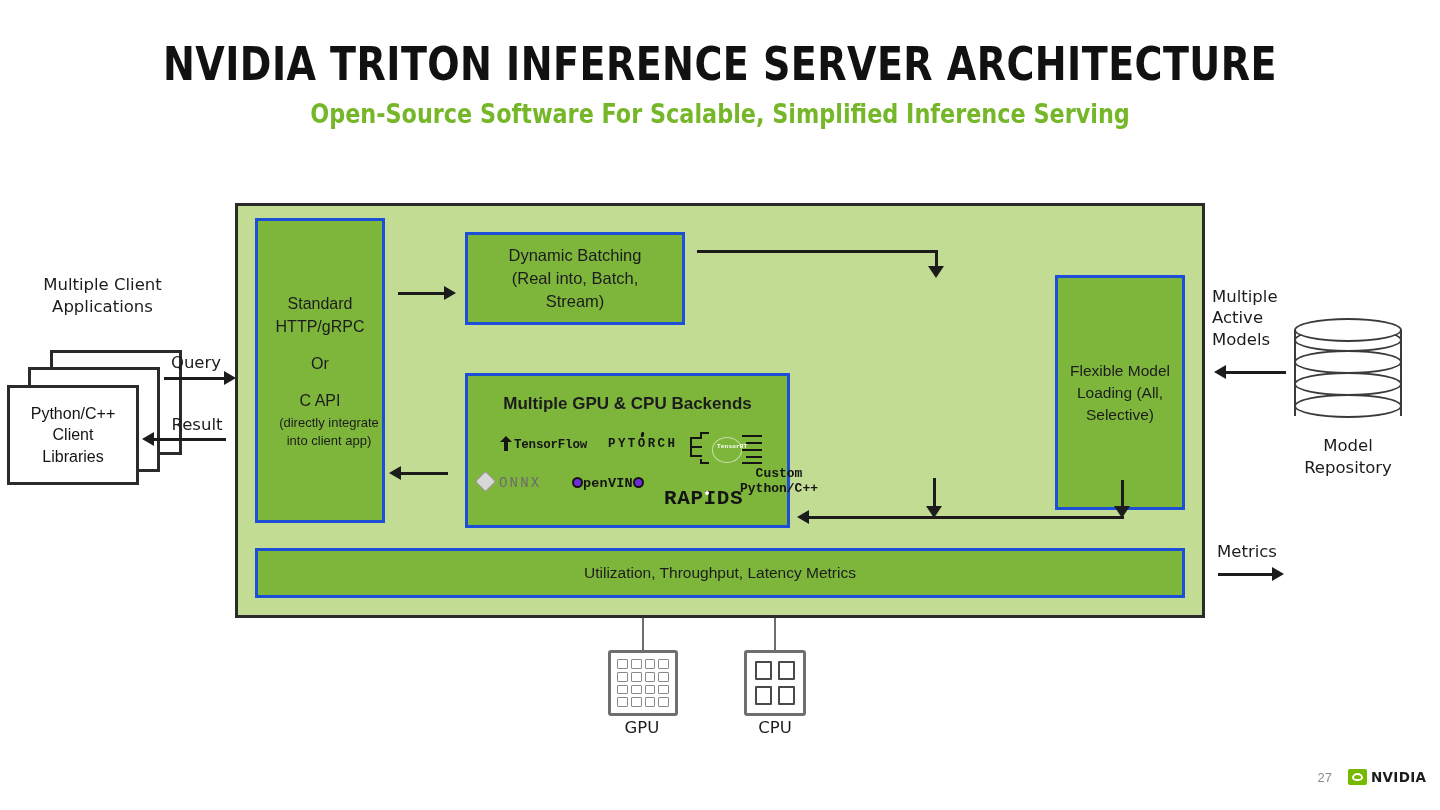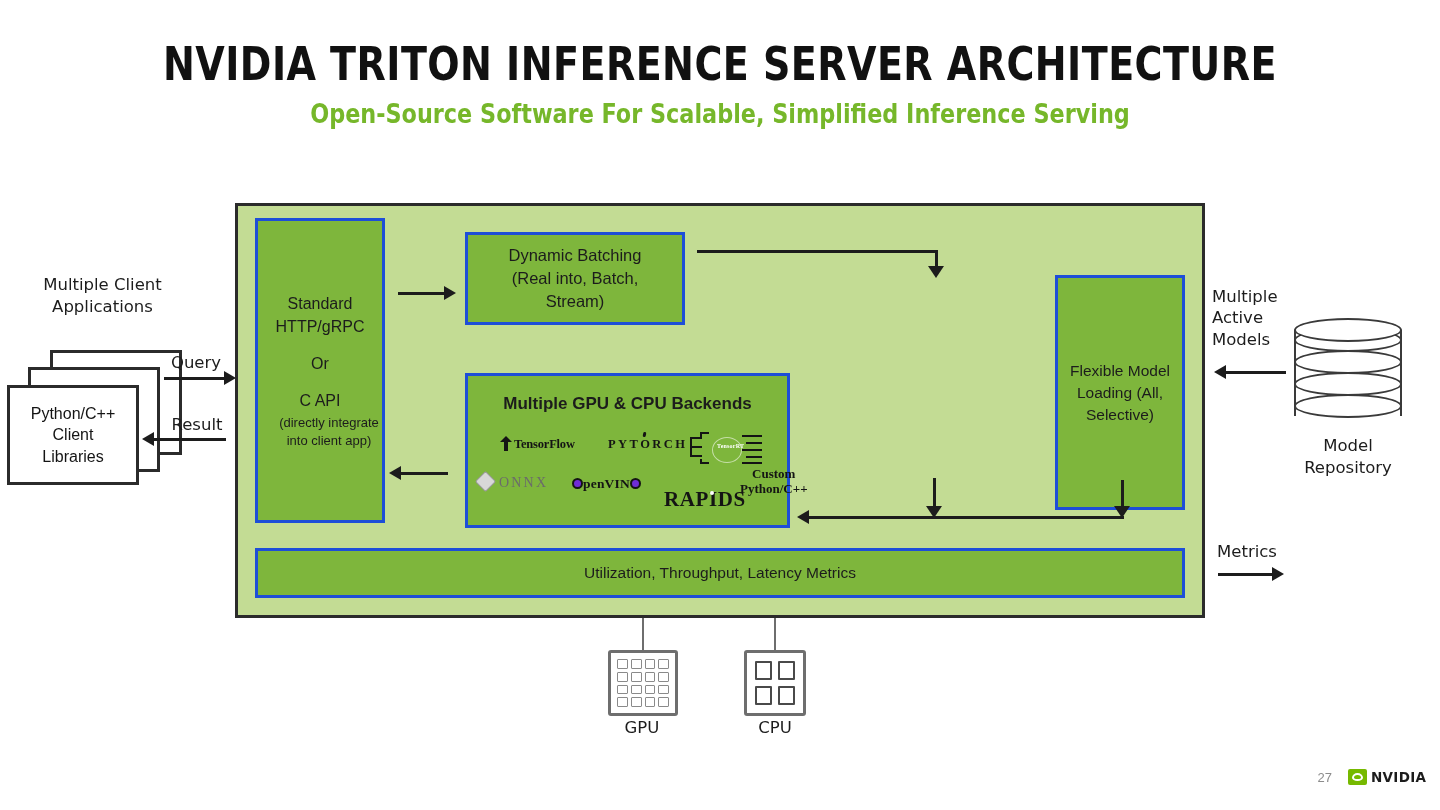--- a/index.html
+++ b/index.html
@@ -56,21 +56,21 @@
   .q-row{position:absolute;left:0;top:83px;width:100%;height:110px;
          display:flex;align-items:center;justify-content:center;gap:0;}
   .q-col{width:38px;height:106px;border:3px solid #1c1c1c;box-sizing:border-box;
          display:flex;flex-direction:column;align-items:center;justify-content:space-evenly;}
   .q-cell{width:22px;height:22px;border:3px solid #1c1c1c;box-sizing:border-box;background:#7eb63c;}
   .q-gap{width:14px;}
   .q-dots{width:34px;text-align:center;font-size:19px;font-weight:700;color:#1c1c1c;line-height:1;}
 
   
   #logos{position:absolute;left:0;top:56px;width:100%;height:90px;}
-  .logo{position:absolute;color:#141414;font-family:Liberation Serif, serif;white-space:nowrap;}
+  .logo{position:absolute;color:#141414;font-family:Liberation Mono, monospace;white-space:nowrap;}
 
   .tf{left:32px;top:4px;font-size:12.5px;font-weight:700;letter-spacing:-.2px;}
   .tf .tfmark{display:inline-block;width:12px;height:15px;position:relative;vertical-align:-3px;margin-right:2px;}
   .tf .tfmark:before{content:"";position:absolute;left:4px;top:2px;width:4px;height:13px;background:#141414;}
   .tf .tfmark:after{content:"";position:absolute;left:0px;top:0px;width:0;height:0;
       border-left:6px solid transparent;border-right:6px solid transparent;border-bottom:6px solid #141414;}
 
   .pt{left:140px;top:5px;font-size:12.5px;font-weight:700;letter-spacing:2.4px;}
   .pt .o{position:relative;display:inline-block;}
   .pt .o:after{content:"";position:absolute;left:3px;top:-5px;width:2.5px;height:5px;background:#141414;border-radius:2px;transform:rotate(12deg);}

